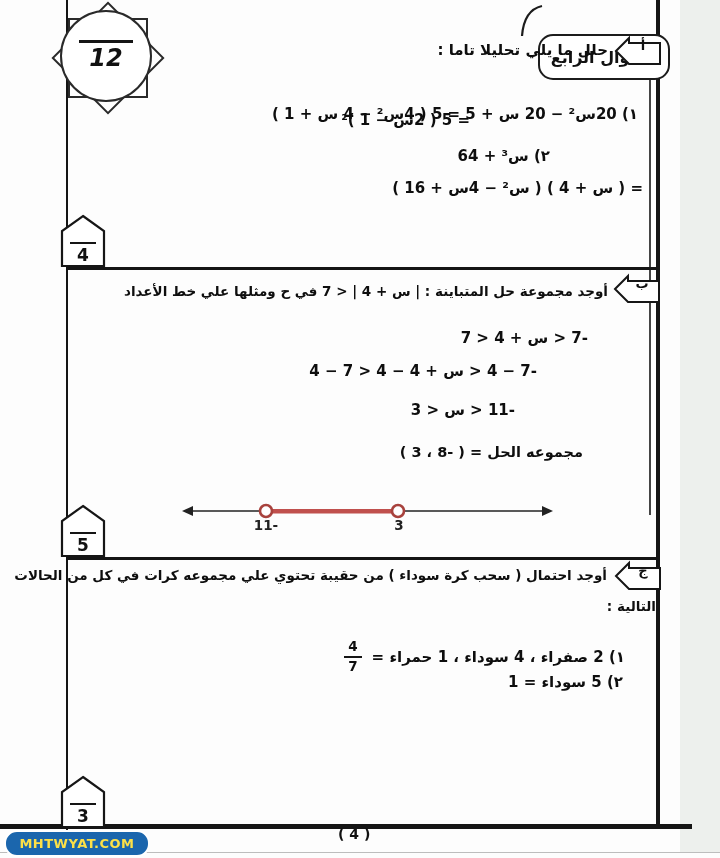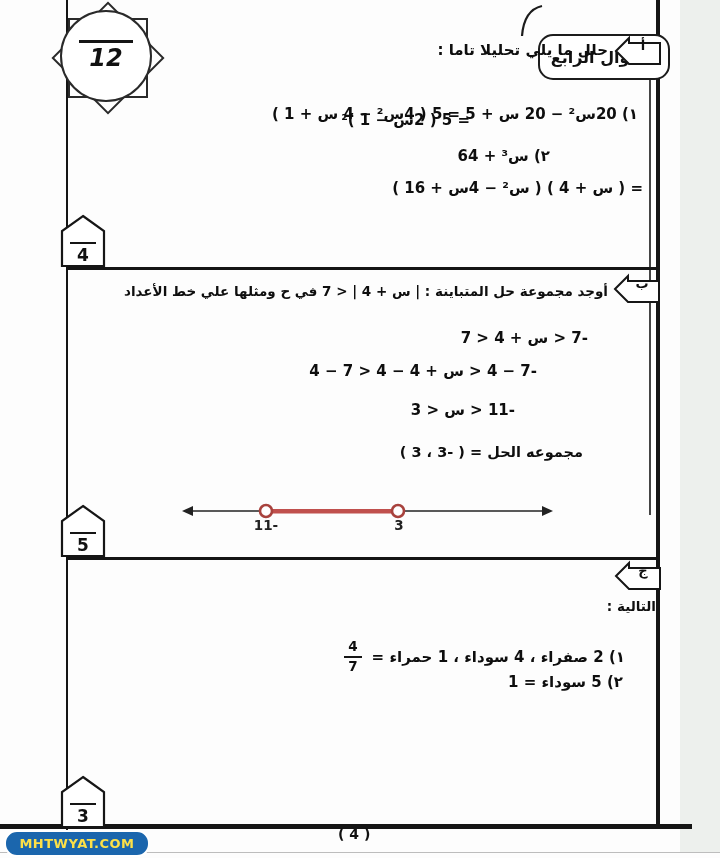--- a/index.html
+++ b/index.html
@@ -130,21 +130,21 @@
     <svg width="48" height="32" viewBox="0 0 48 32">
       <path d="M2 17 L15 4 L15 9 L46 9 L46 30 L15 30 Z" fill="#fff" stroke="#161616" stroke-width="2"></path>
     </svg>
     <span class="alabel">ب</span>
   </div>
   <div class="txt" style="right:112px; top:283px; font-size:13.5px;">أوجد مجموعة حل المتباينة : | س + 4 | &lt; 7 في ح ومثلها علي خط الأعداد</div>
 
   <div class="txt" style="right:132px; top:329px;">-7 &lt; س + 4 &lt; 7</div>
   <div class="txt" style="right:183px; top:362px;">-7 − 4 &lt; س + 4 − 4 &lt; 7 − 4</div>
   <div class="txt" style="right:205px; top:401px;margin-left:28px;">-11 &lt; س &lt; 3</div>
-  <div class="txt" style="right:137px; top:444px; font-size:14.5px;">مجموعه الحل = ( -3 ، 3 )</div>
+  <div class="txt" style="right:137px; top:444px; font-size:14.5px;">مجموعه الحل = ( -8 ، 3 )</div>
 
   <svg class="abs" style="left:180px; top:492px;" width="375" height="42" viewBox="0 0 375 42">
     <line x1="10" y1="19" x2="364" y2="19" stroke="#222" stroke-width="1.7"></line>
     <path d="M13 14 L2 19 L13 24 Z" fill="#222"></path>
     <path d="M362 14 L373 19 L362 24 Z" fill="#222"></path>
     <rect x="92" y="17" width="120" height="4.5" fill="#c0504d"></rect>
     <circle cx="86" cy="19" r="6" fill="#fff" stroke-width="2.6" stroke="#a8423d"></circle>
     <circle cx="218" cy="19" r="6" fill="#fff" stroke-width="2.6" stroke="#a8423d"></circle>
   </svg>
   <span class="nl-label" style="left:248px; top:517px; width:36px;">-11</span>
@@ -156,20 +156,21 @@
     </svg>
     <div class="hnum"><span>5</span></div>
   </div>
 
   <div class="amark" style="left:614px; top:559px;">
     <svg width="48" height="32" viewBox="0 0 48 32">
       <path d="M2 17 L15 4 L15 9 L46 9 L46 30 L15 30 Z" fill="#fff" stroke="#161616" stroke-width="2"></path>
     </svg>
     <span class="alabel">ج</span>
   </div>
+  <div class="txt" style="right:113px; top:567px; font-size:13.5px;">أوجد احتمال ( سحب كرة سوداء ) من حقيبة تحتوي علي مجموعه كرات في كل من الحالات</div>
   <div class="txt" style="right:64px; top:598px; font-size:13.5px;">التالية :</div>
 
   <div class="txt probline" style="right:95px; top:636px; height:42px;">
     <span>١) 2 صفراء ، 4 سوداء ، 1 حمراء =</span>
     <span class="frac">
       <span class="fnum">4</span>
       <span class="fden">7</span>
     </span>
   </div>
   <div class="txt" style="right:97px; top:673px;">٢) 5 سوداء = 1</div>

